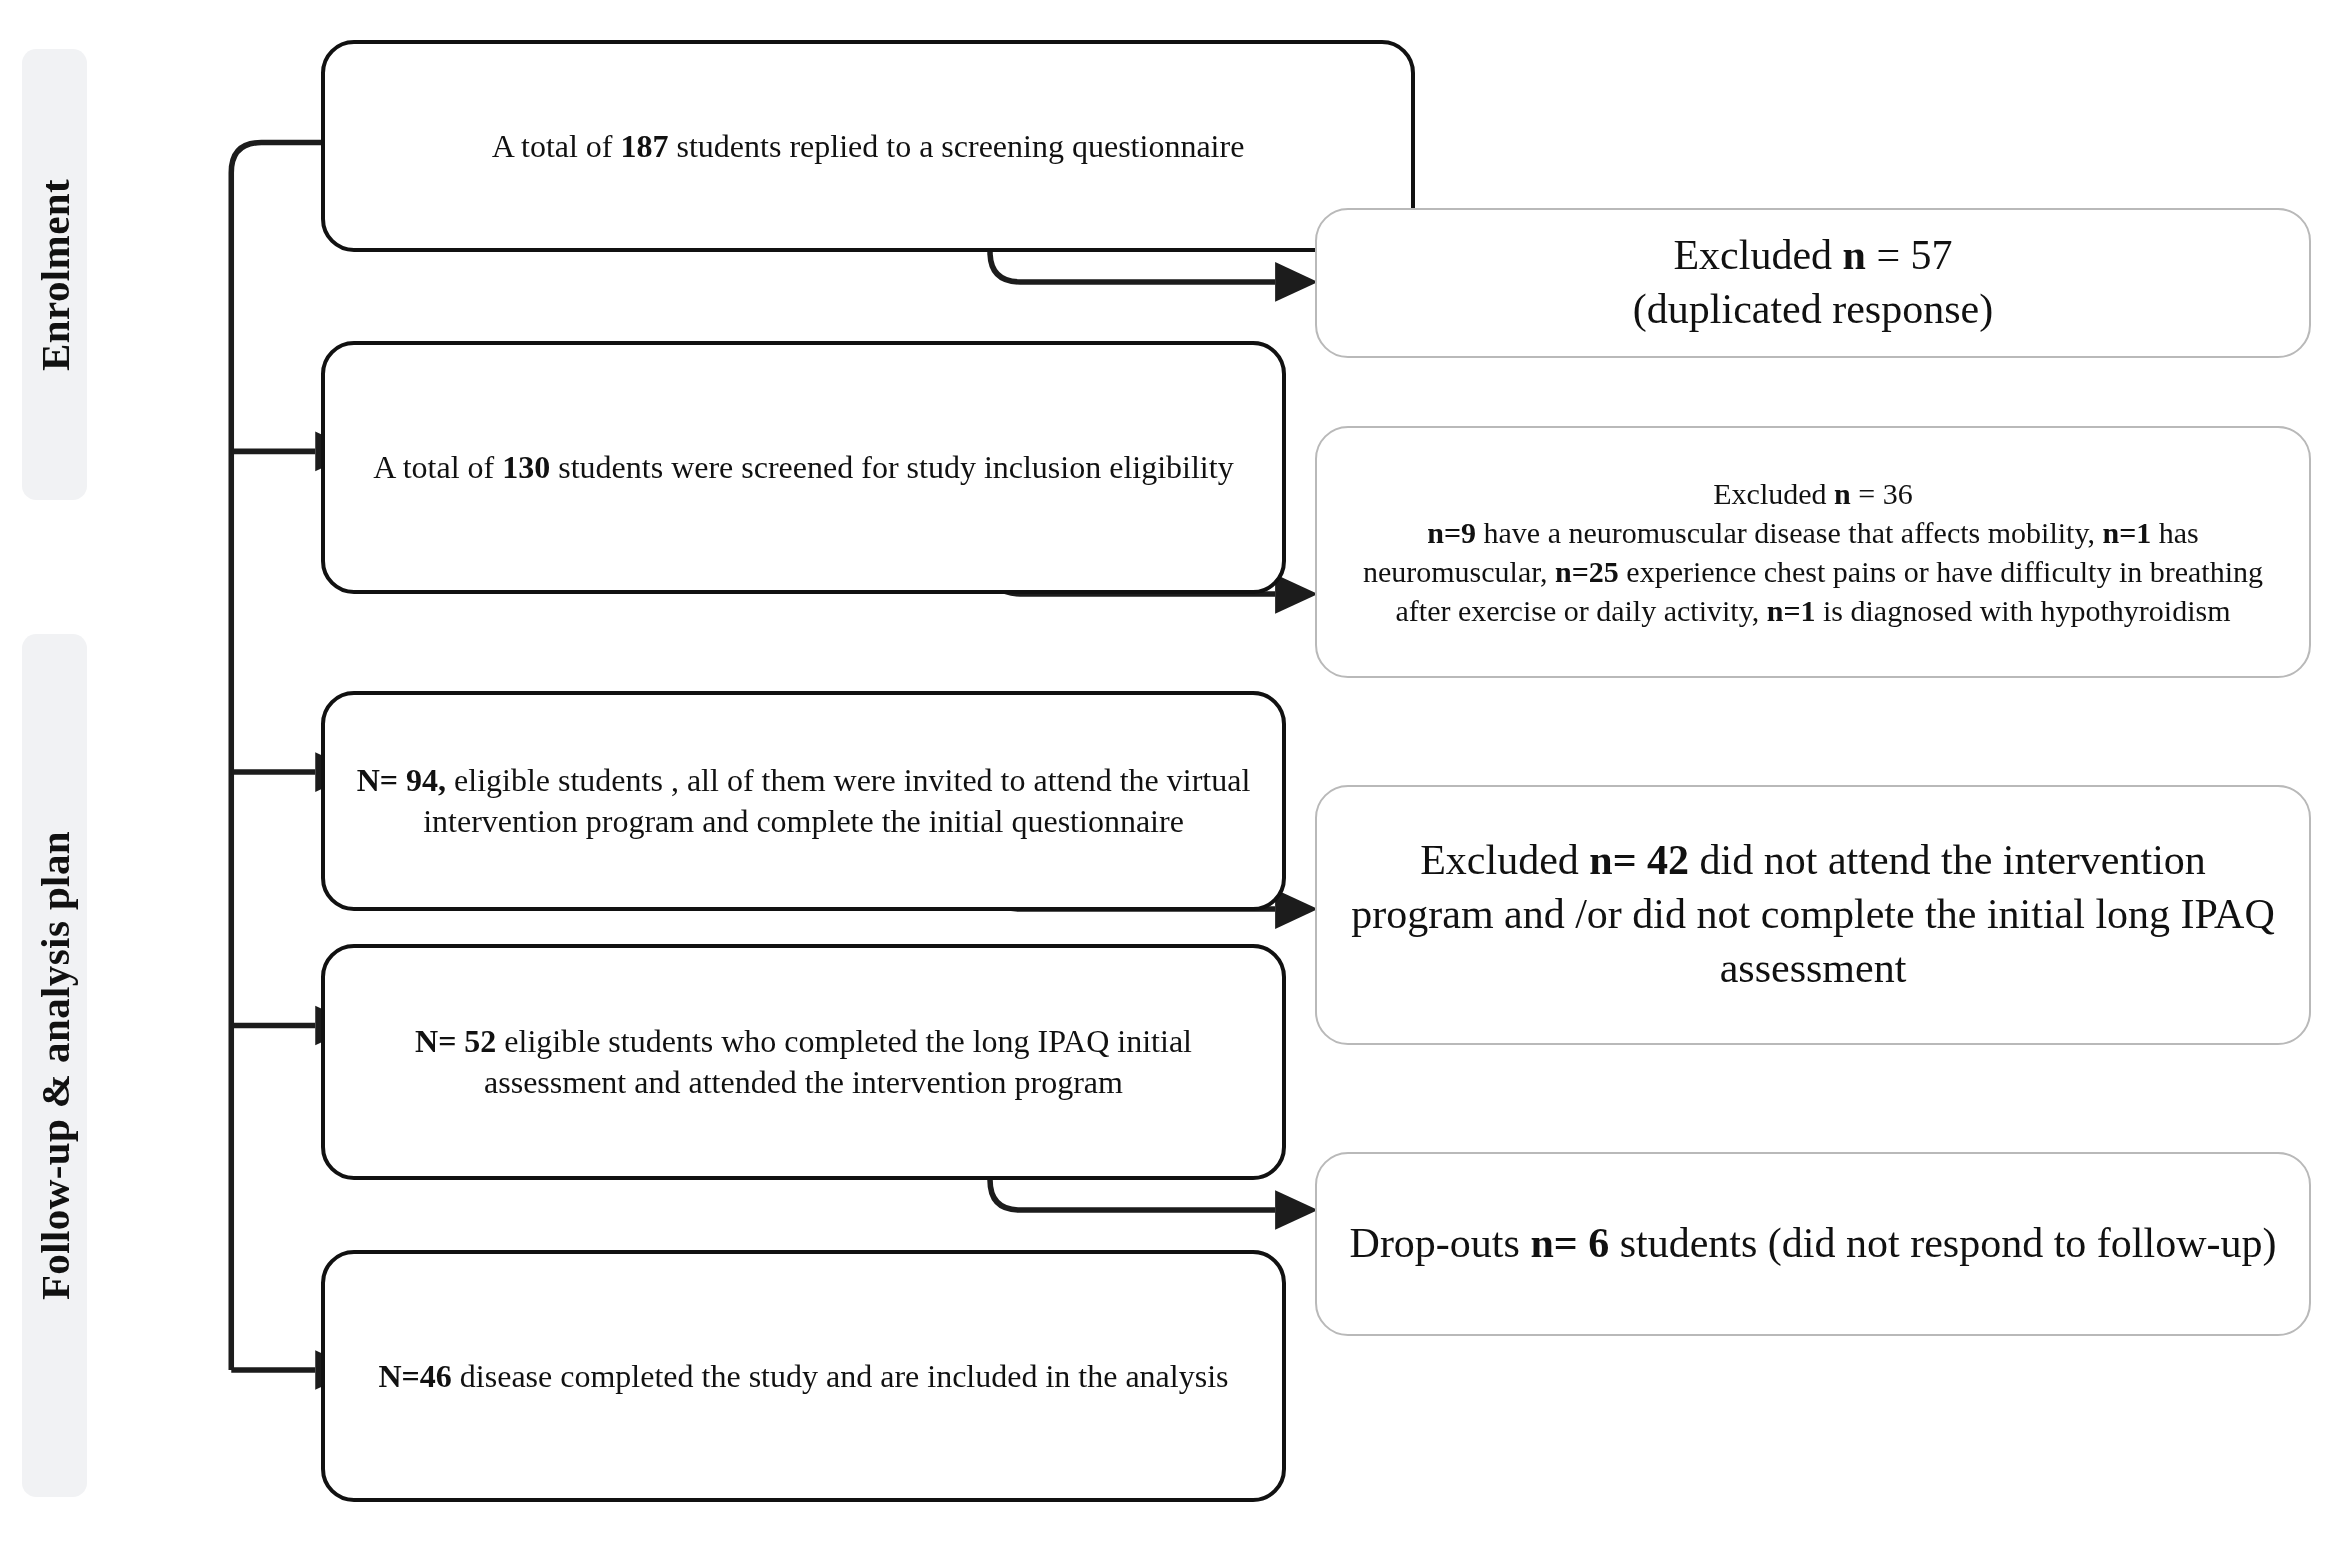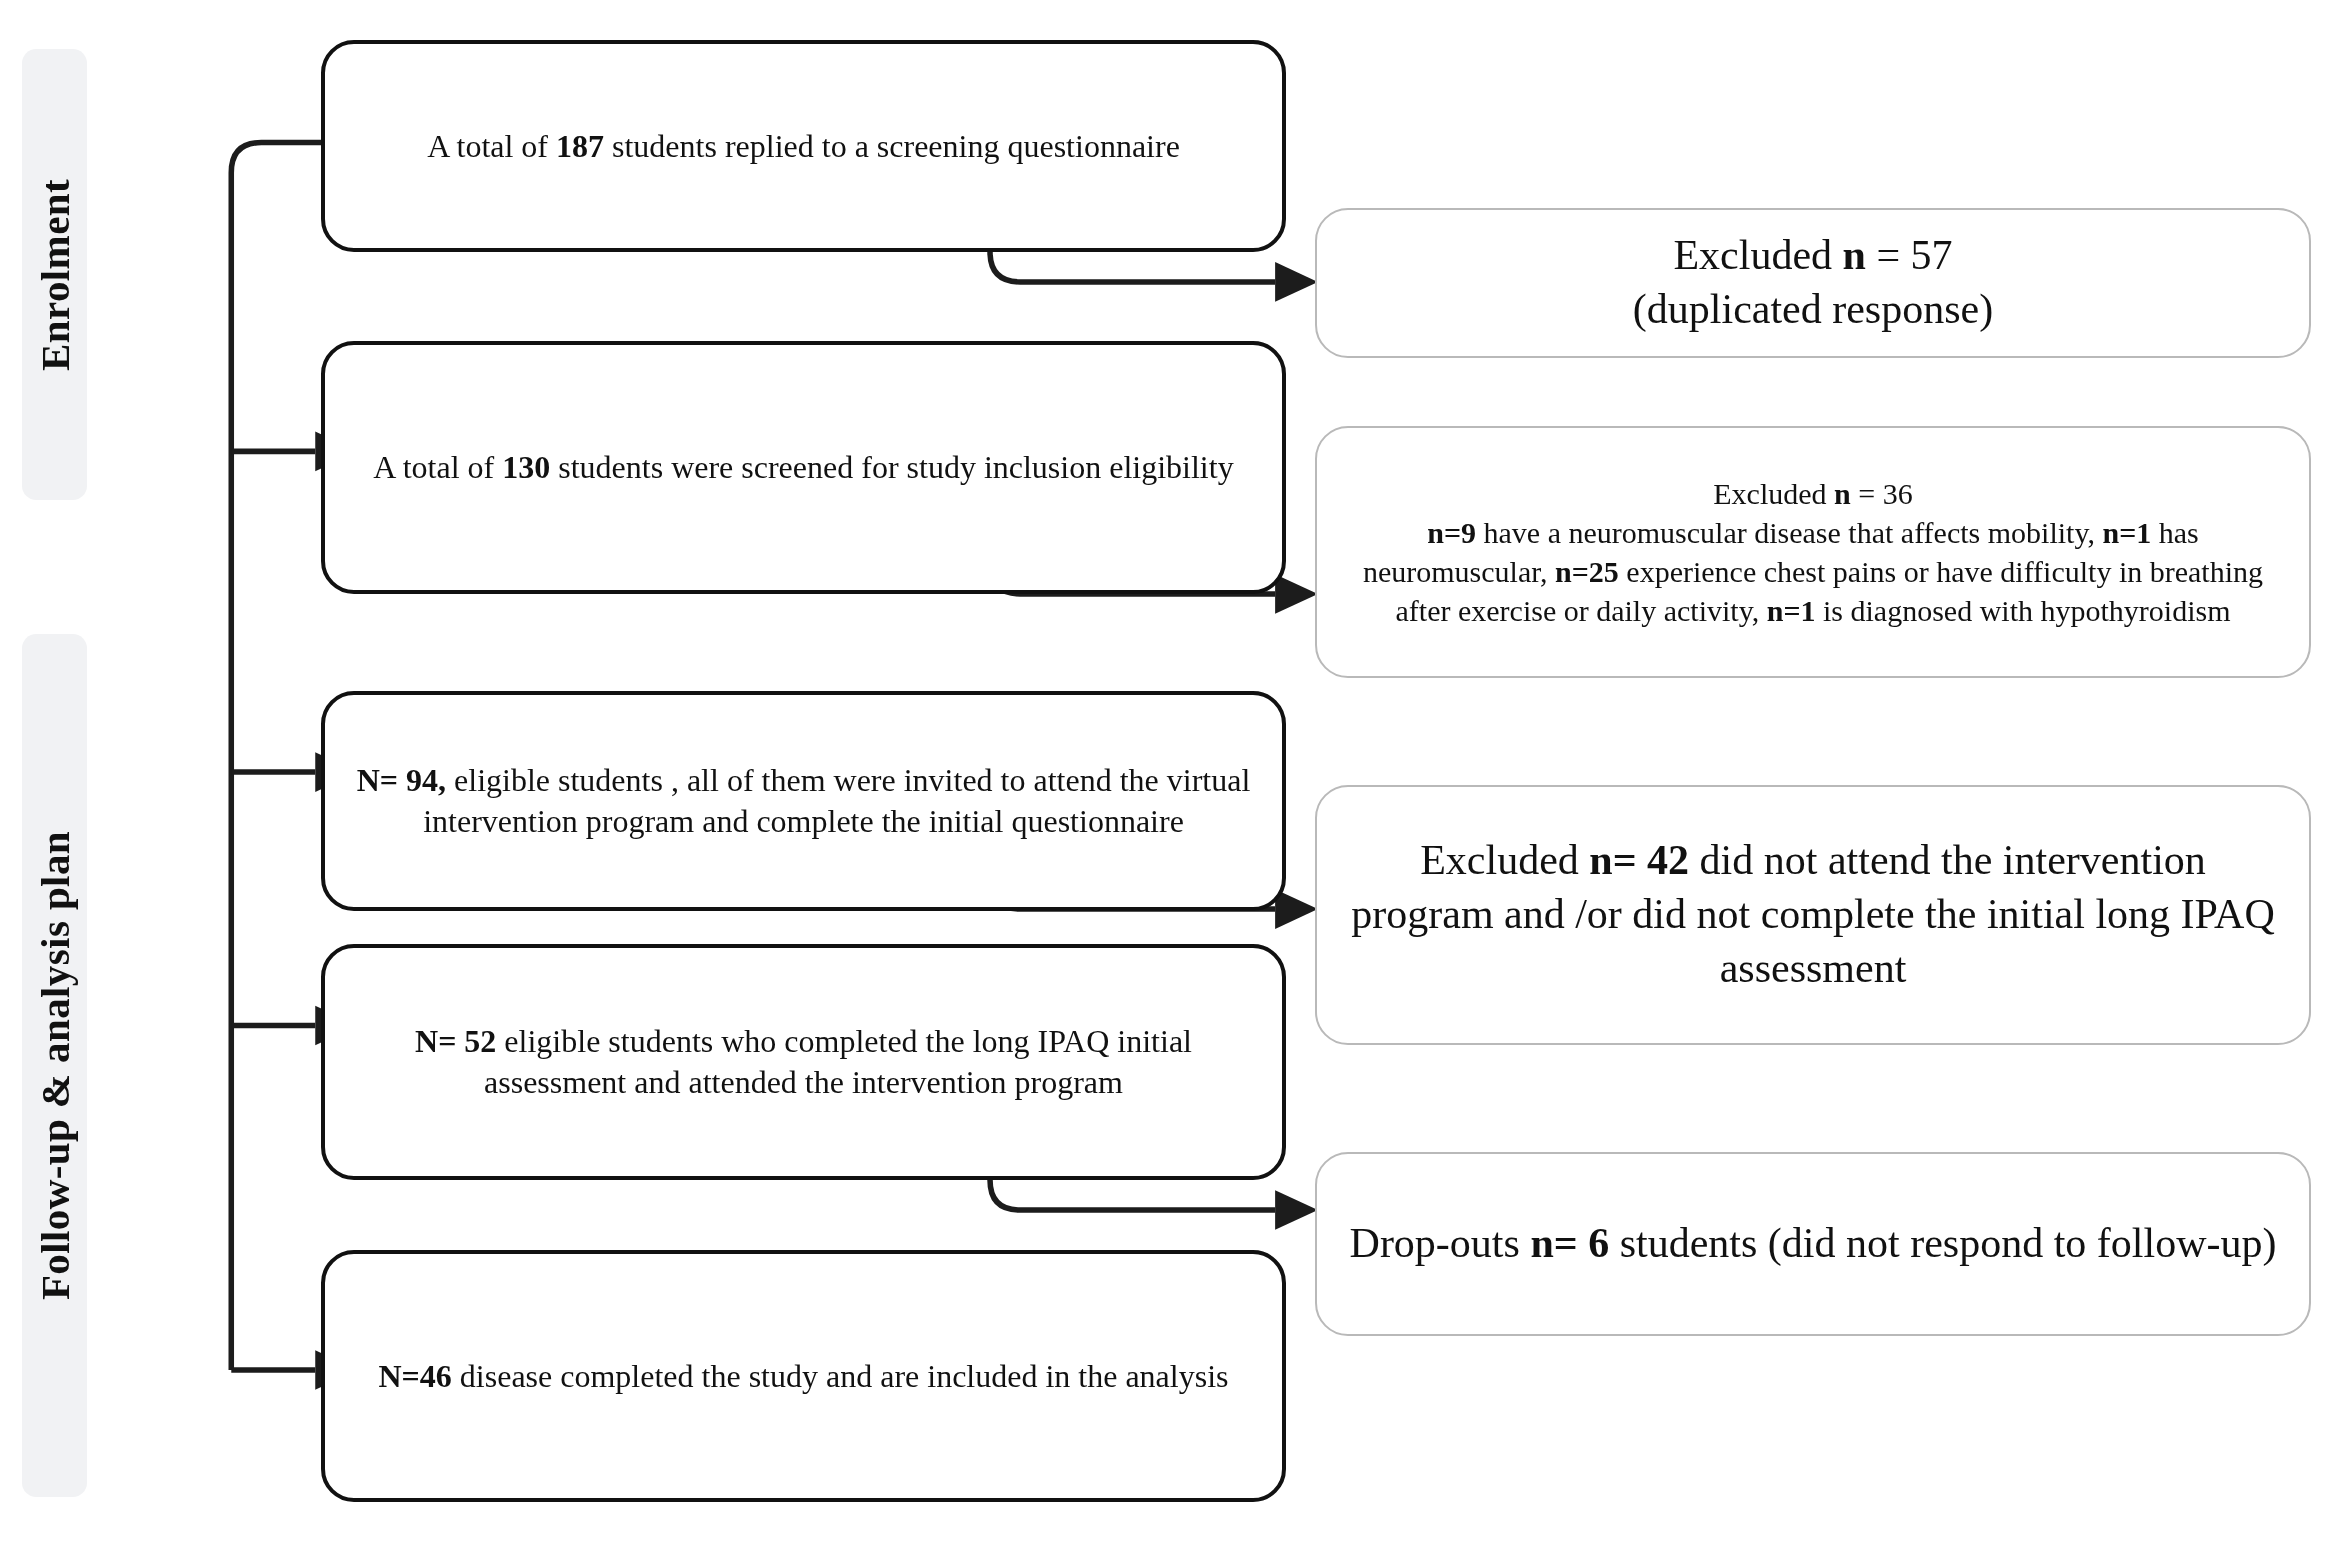--- a/index.html
+++ b/index.html
@@ -111,21 +111,21 @@
     <path d="M 1250 712 Q 1250 750 1288 750 L 1610 750"></path>
     <polygon points="1610,725 1610,775 1664,750"></polygon>
 
     <path d="M 1250 1110 Q 1250 1148 1288 1148 L 1610 1148"></path>
     <polygon points="1610,1123 1610,1173 1664,1148"></polygon>
 
     <path d="M 1250 1490 Q 1250 1528 1288 1528 L 1610 1528"></path>
     <polygon points="1610,1503 1610,1553 1664,1528"></polygon>
   </svg>
 
-  <div class="node node-main" style="left:321px; top:40px; width:965px; height:212px;">
+  <div class="node node-main" style="left:321px; top:40px; width:1094px; height:212px;">
     <div class="node-text">
       <span>A total of </span><b>187</b><span> students replied to a screening questionnaire</span>
     </div>
   </div>
 
   <div class="node node-main" style="left:321px; top:341px; width:965px; height:253px;">
     <div class="node-text">
       <span>A total of </span><b>130</b><span> students were screened for study inclusion eligibility</span>
     </div>
   </div>

